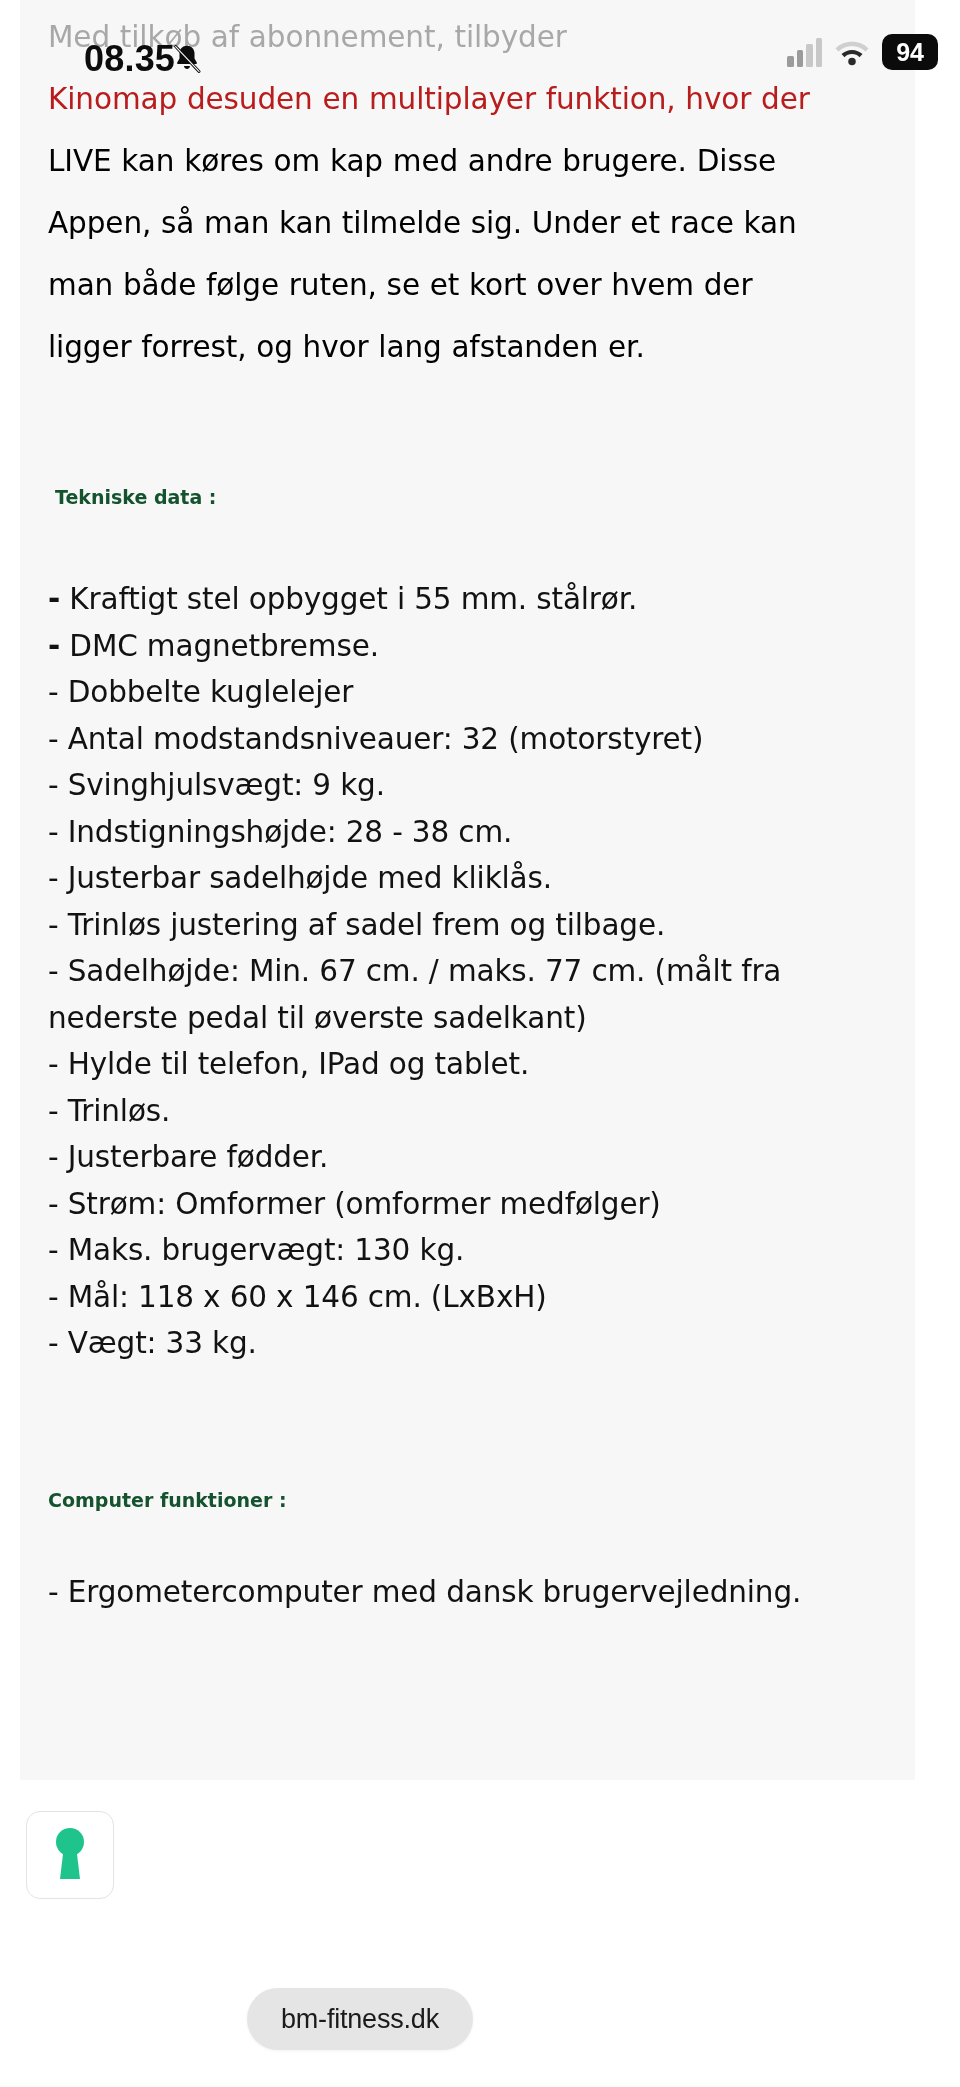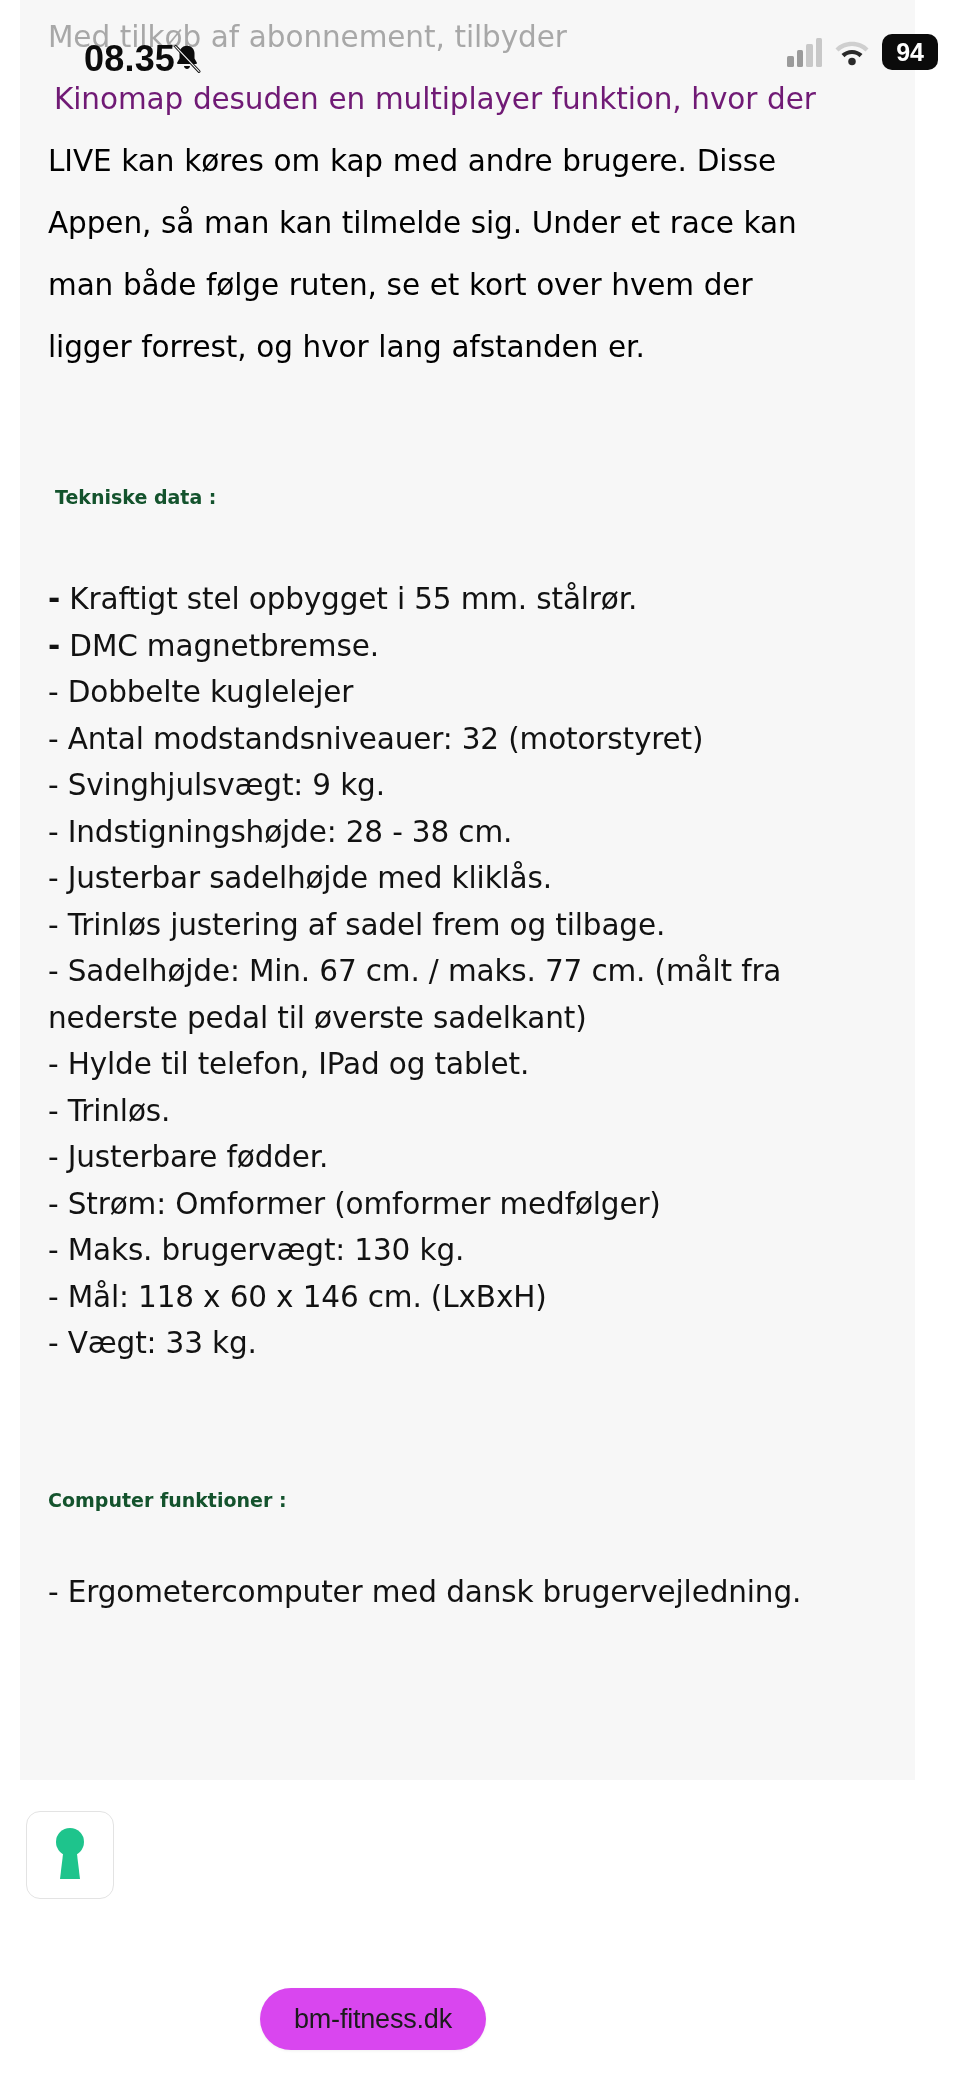--- a/index.html
+++ b/index.html
@@ -41,22 +41,21 @@
     font-size: 29.5px;
     line-height: 62px;
     color: #000000;
     letter-spacing: -0.1px;
     word-spacing: 0.5px;
   }
   .para.faded {
     color: #a8a8a8;
   }
   .para.faded2 {
-    color: #701a75;
-    margin-left: 6px;
+    color: #b91c1c;
   }
 
   .spacer-lg { height: 96px; }
   .spacer-md { height: 56px; }
 
   .section-head {
     font-size: 19px;
     line-height: 46px;
     font-weight: bold;
     color: #14532d;
@@ -160,25 +159,25 @@
     border-radius: 14px;
     display: flex;
     align-items: center;
     justify-content: center;
     z-index: 20;
   }
 
   
   #site-pill {
     position: absolute;
-    left: 260px;
+    left: 247px;
     top: 1988px;
     height: 62px;
     padding: 0 34px;
-    background: #d946ef;
+    background: #e5e5e5;
     border-radius: 32px;
     display: flex;
     align-items: center;
     justify-content: flex-end;
     box-shadow: 0 1px 3px rgba(0,0,0,0.06);
     z-index: 30;
   }
   #site-pill span {
     font-size: 27px;
     color: #1b1b1b;

